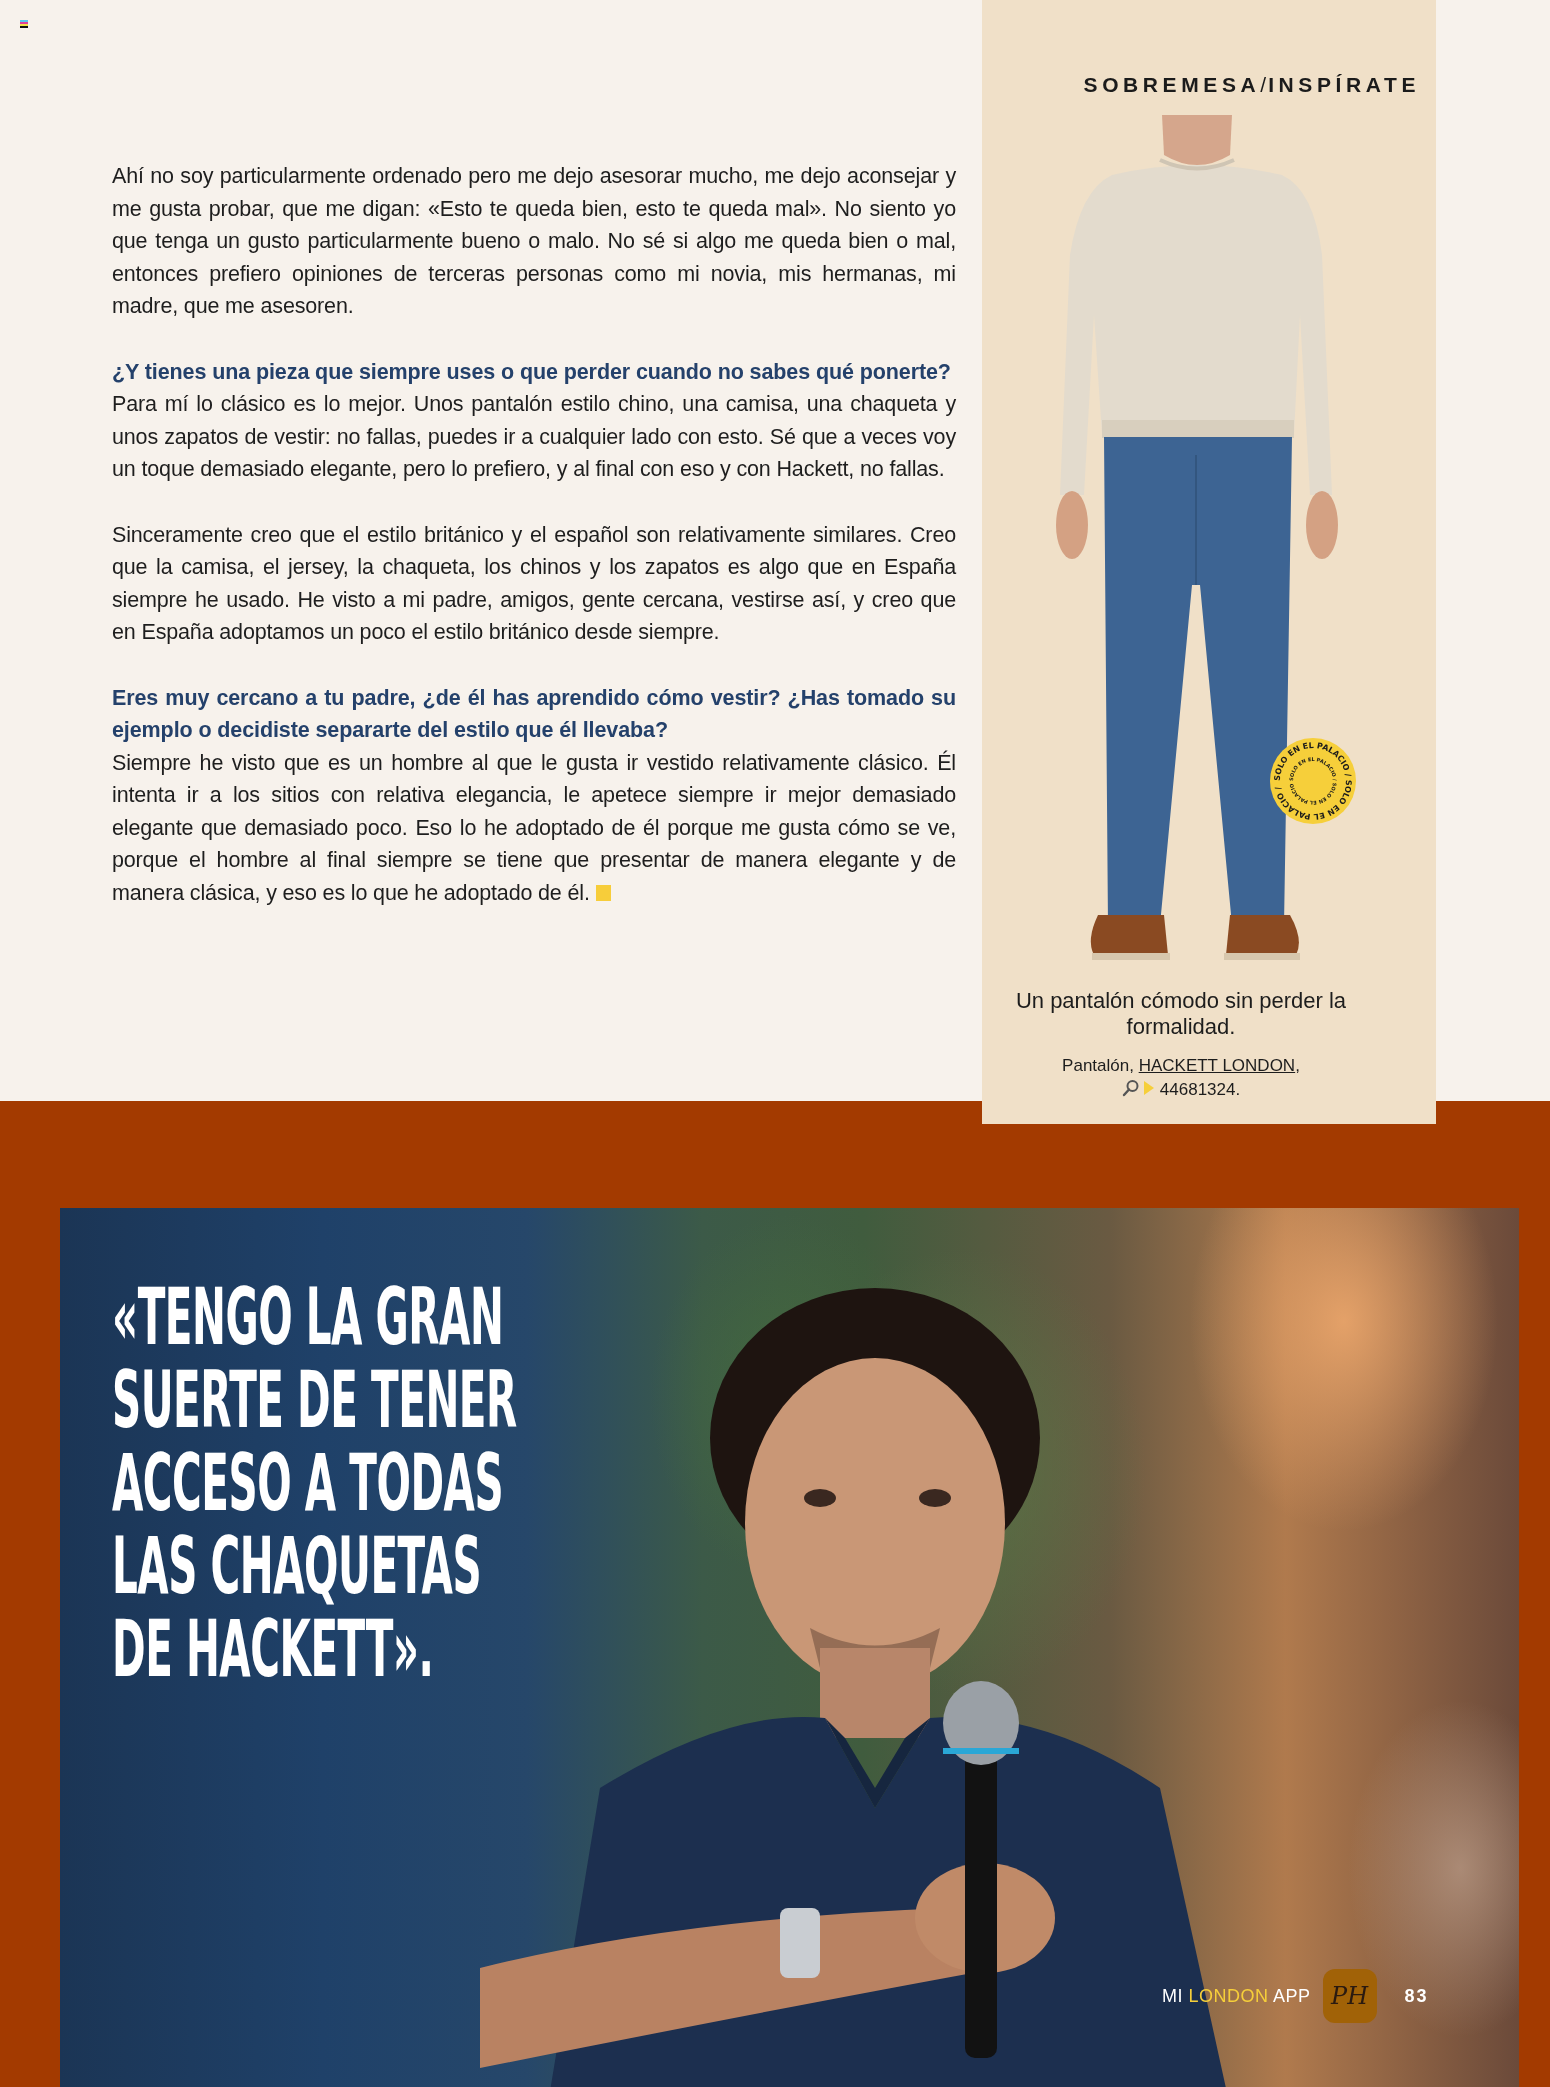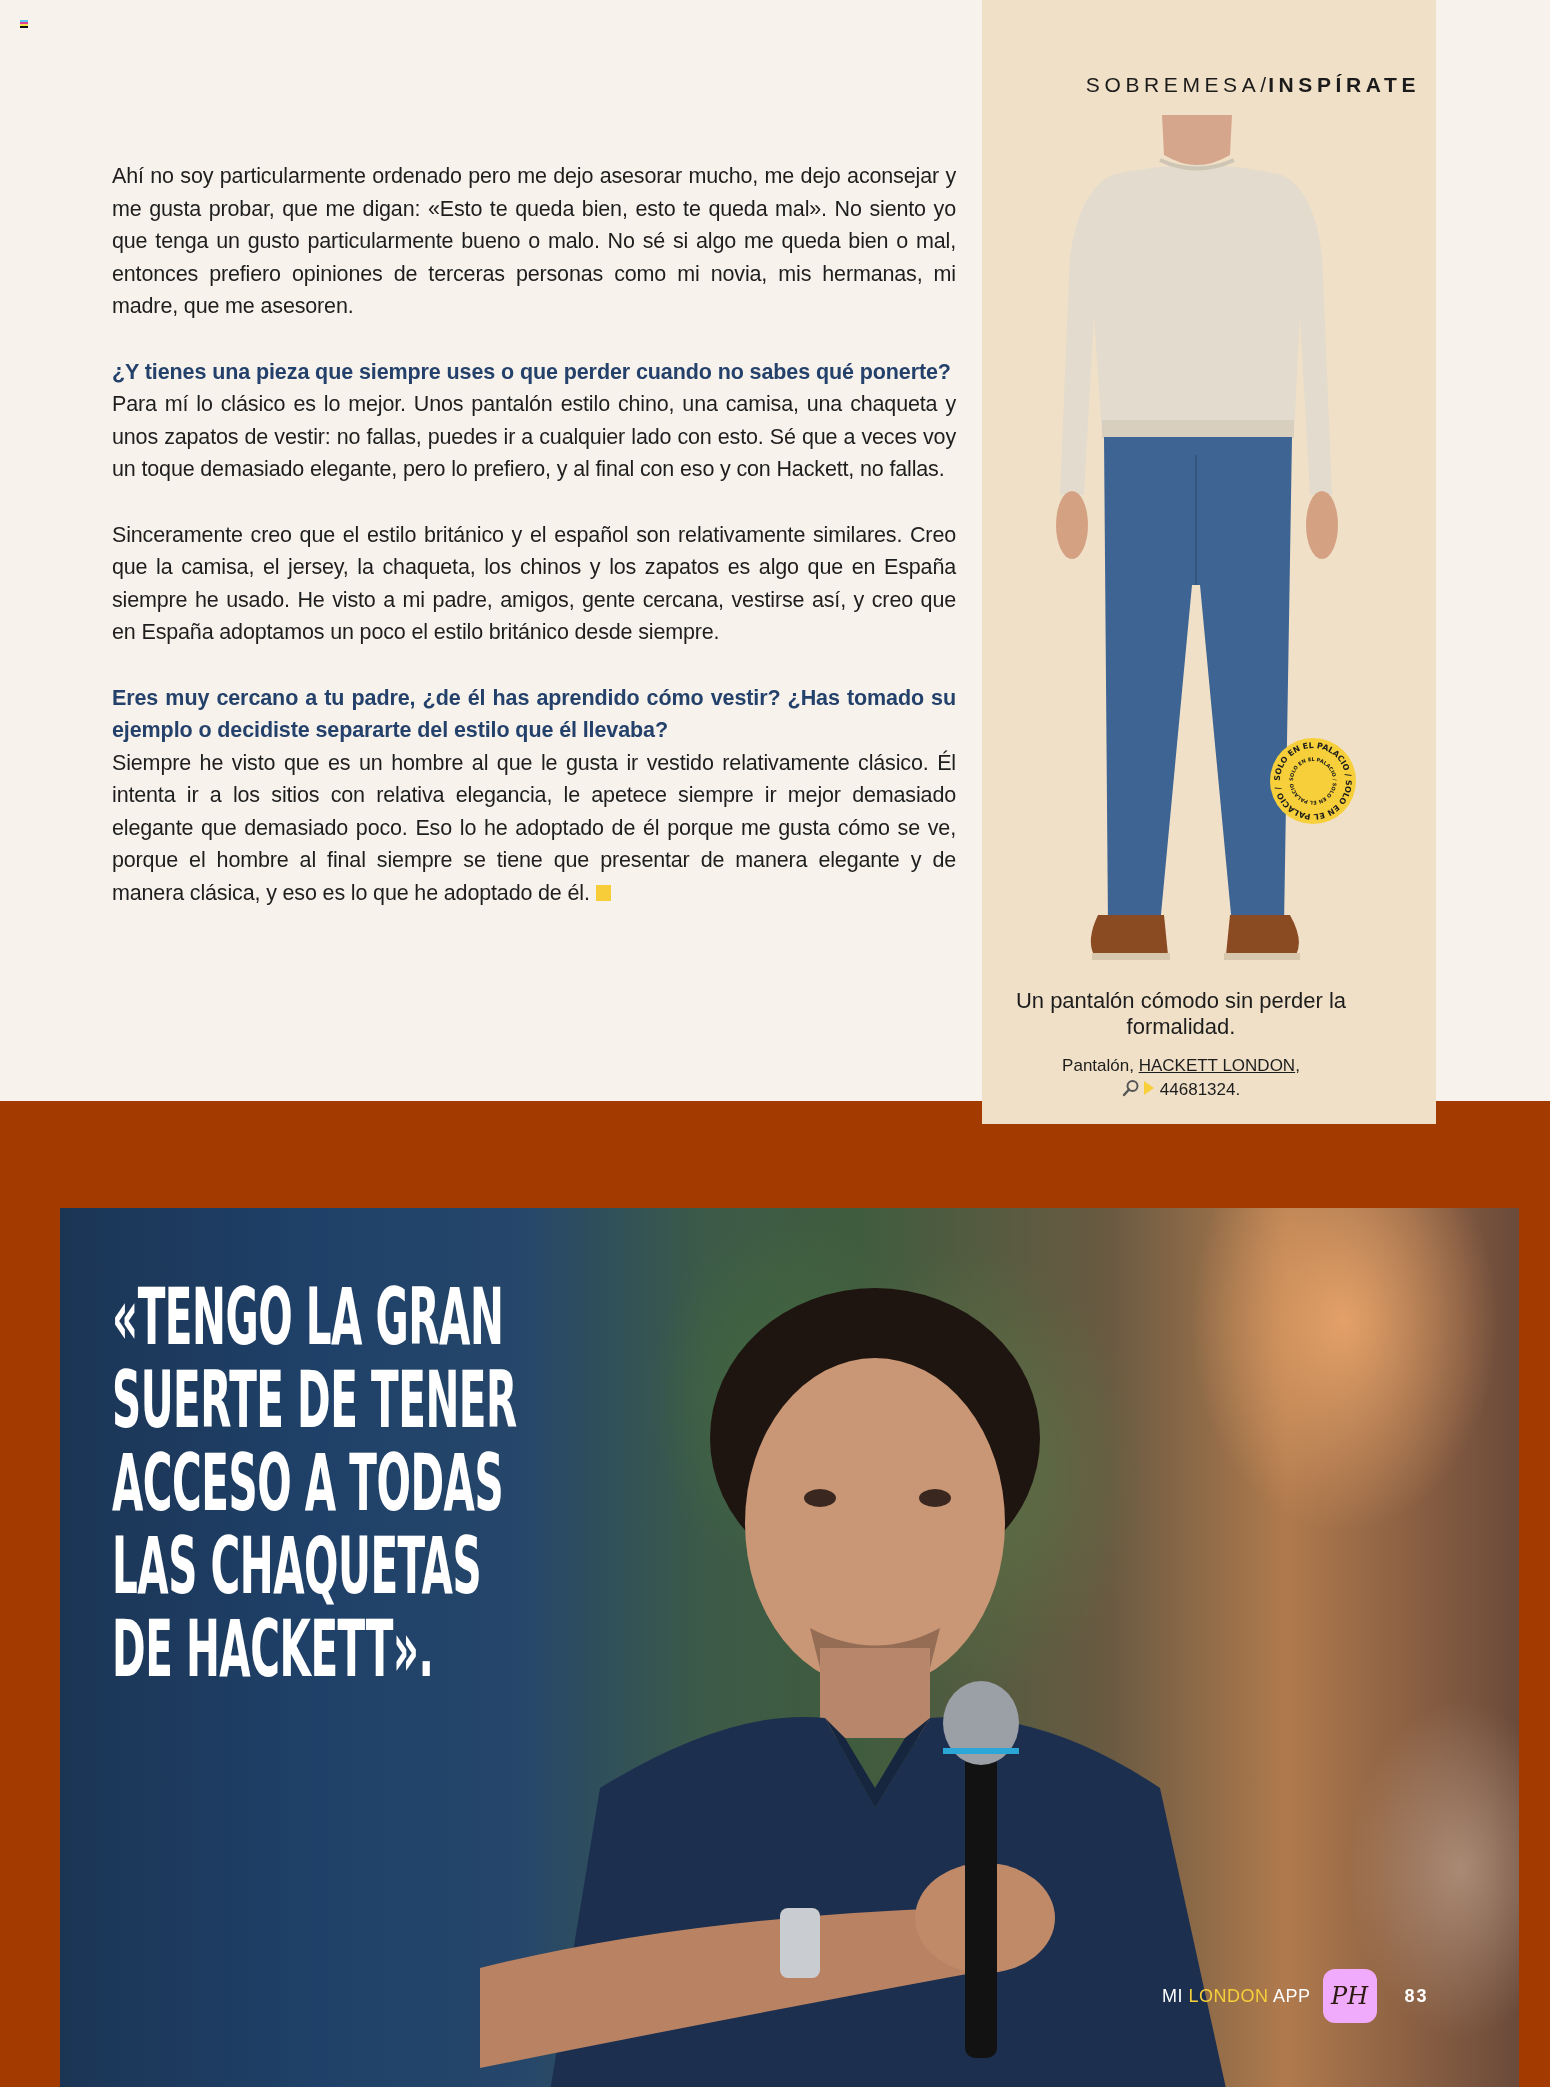--- a/index.html
+++ b/index.html
@@ -41,21 +41,21 @@
 
   
   .product-panel {
     position: absolute; left: 982px; top: 0; width: 454px; height: 1124px;
     background: #f0e0c8; z-index: 2;
   }
   .section-header {
     position: absolute; right: 16px; top: 73px;
     font-size: 21px; letter-spacing: 4.6px; color: #1b1b1b;
   }
-  .section-header .strong { font-weight: normal; }
+  .section-header .strong { font-weight: bold; }
   .section-header .sep { font-weight: normal; letter-spacing: 2px; }
   .section-header .light { font-weight: bold; }
 
   .model {
     position: absolute; left: 60px; top: 115px; width: 300px; height: 860px;
   }
   .badge {
     position: absolute; left: 288px; top: 738px; width: 86px; height: 86px;
     border-radius: 50%; background: #f6cf3a;
   }
@@ -103,21 +103,21 @@
   }
   .footer {
     position: absolute; left: 1162px; top: 1968px; height: 56px;
     display: flex; align-items: center; z-index: 5;
   }
   .footer-app {
     font-size: 18px; color: #ffffff; letter-spacing: 0.5px;
   }
   .footer-app .accent { color: #f6cf3a; }
   .app-icon {
-    width: 54px; height: 54px; border-radius: 12px; background: #f0abfc;
+    width: 54px; height: 54px; border-radius: 12px; background: #a16207;
     margin-left: 12px; display: flex; align-items: center; justify-content: center;
     font-family: "DejaVu Serif", serif; font-style: italic; font-size: 24px; color: #2a1a10;
   }
   .page-number {
     margin-left: 28px; font-size: 18px; font-weight: bold; color: #ffffff; letter-spacing: 2px;
   }
 </style>
 </head>
 <body>
 

